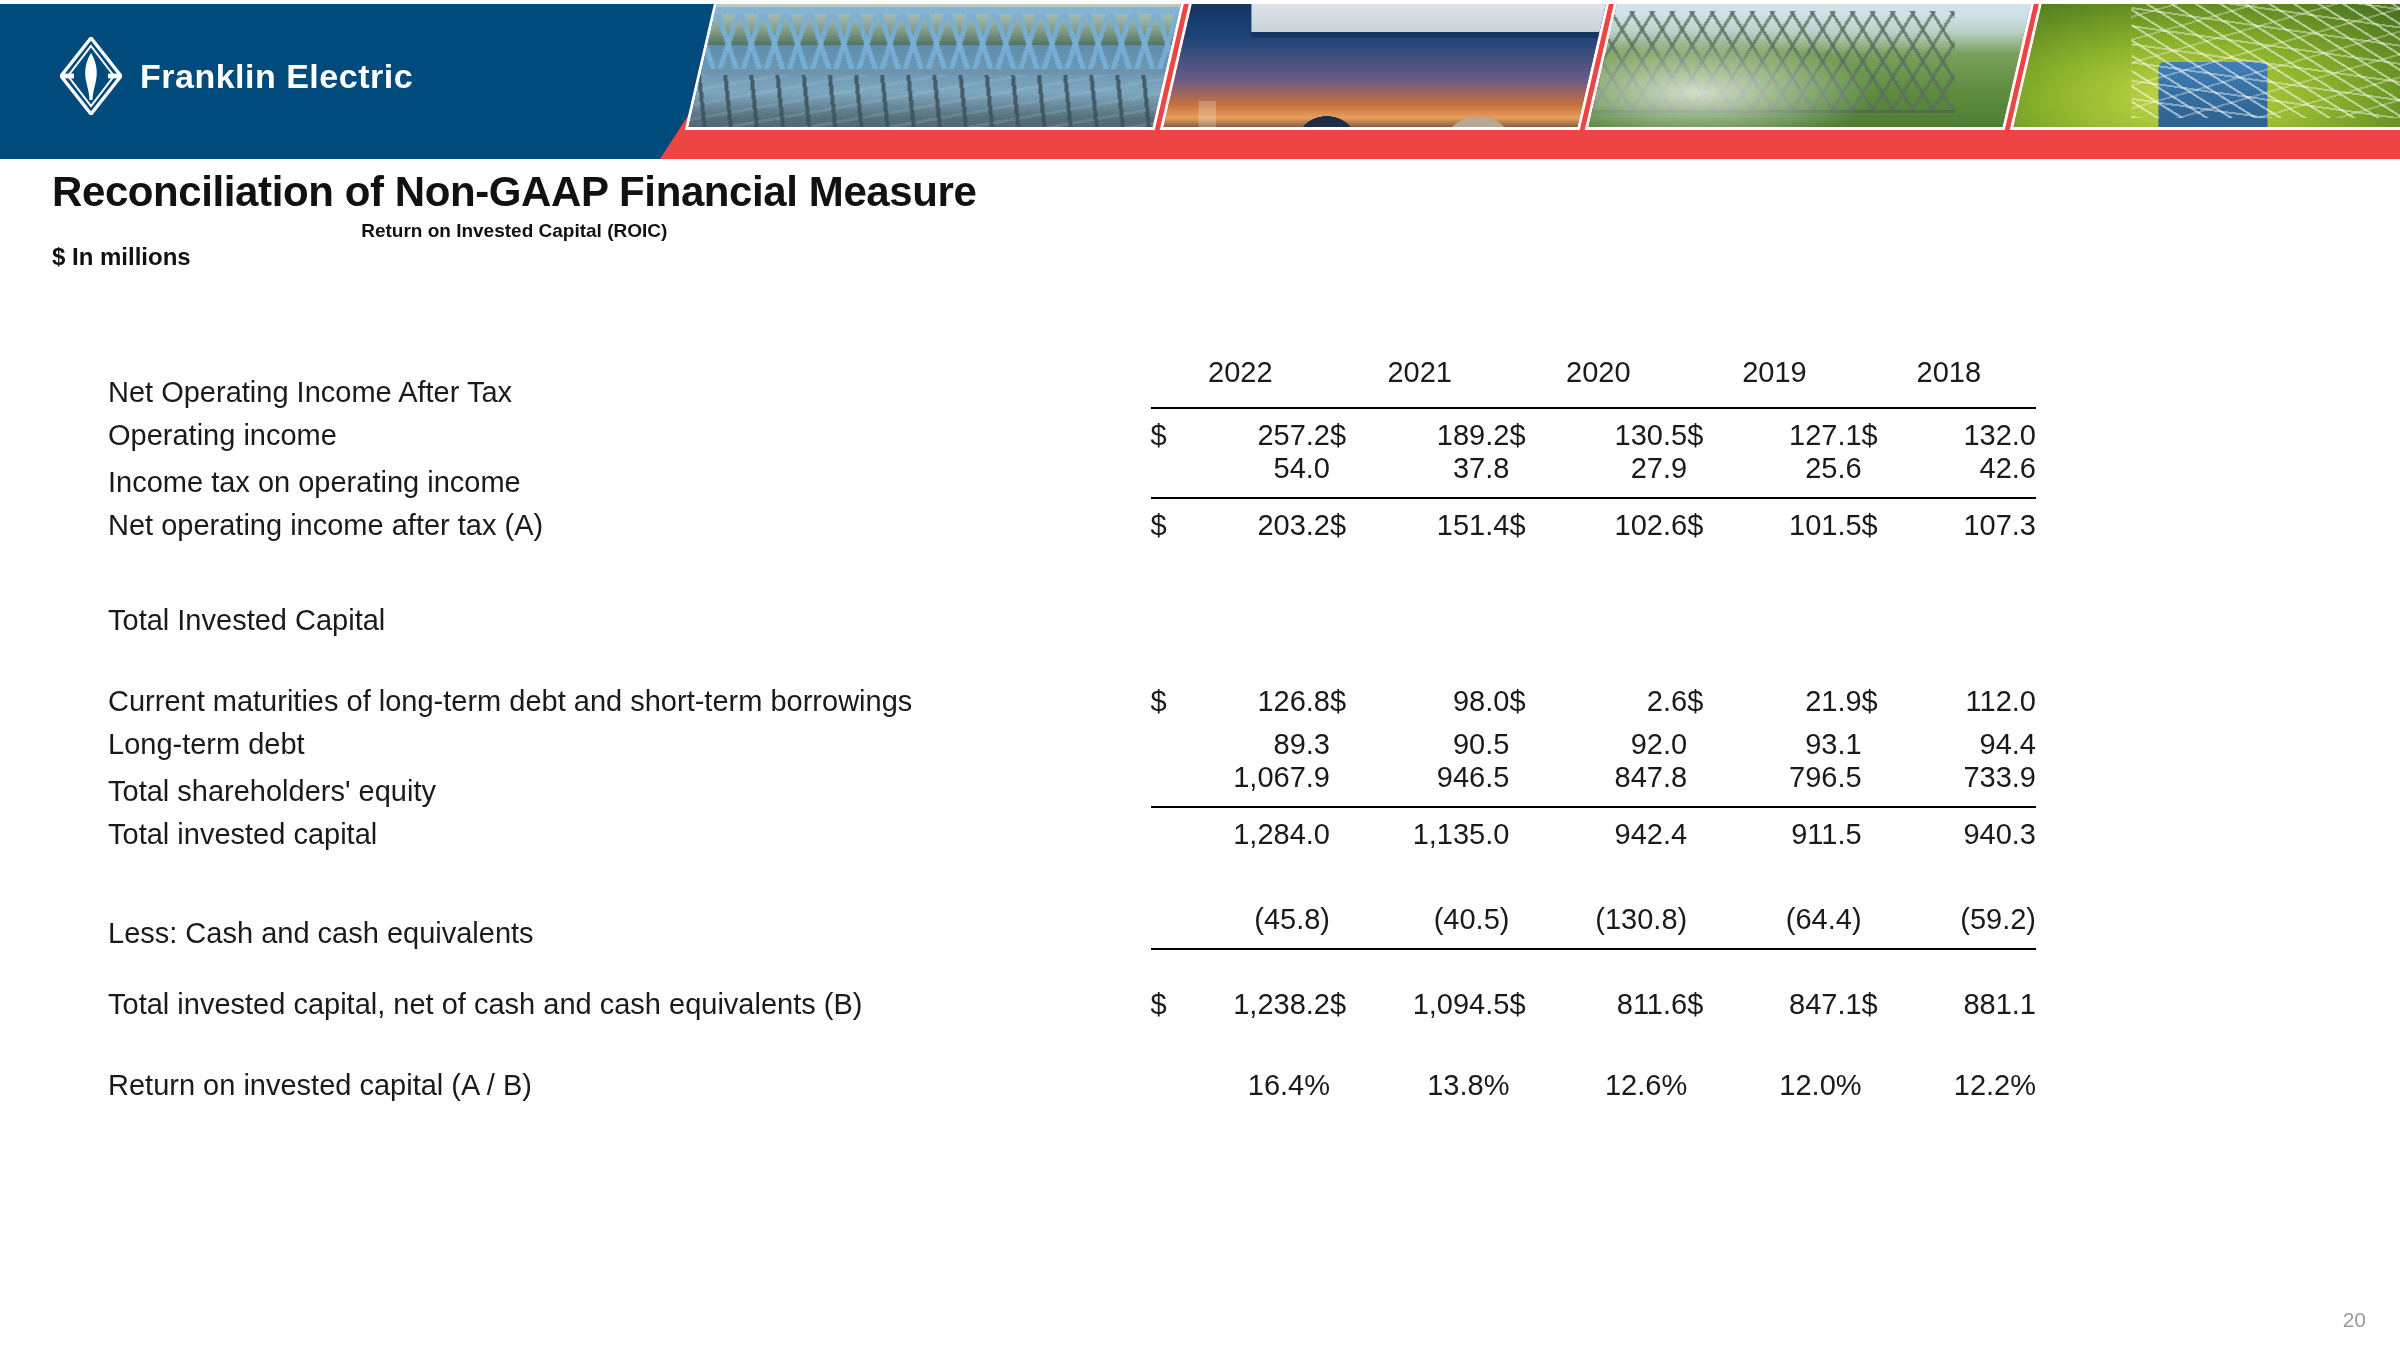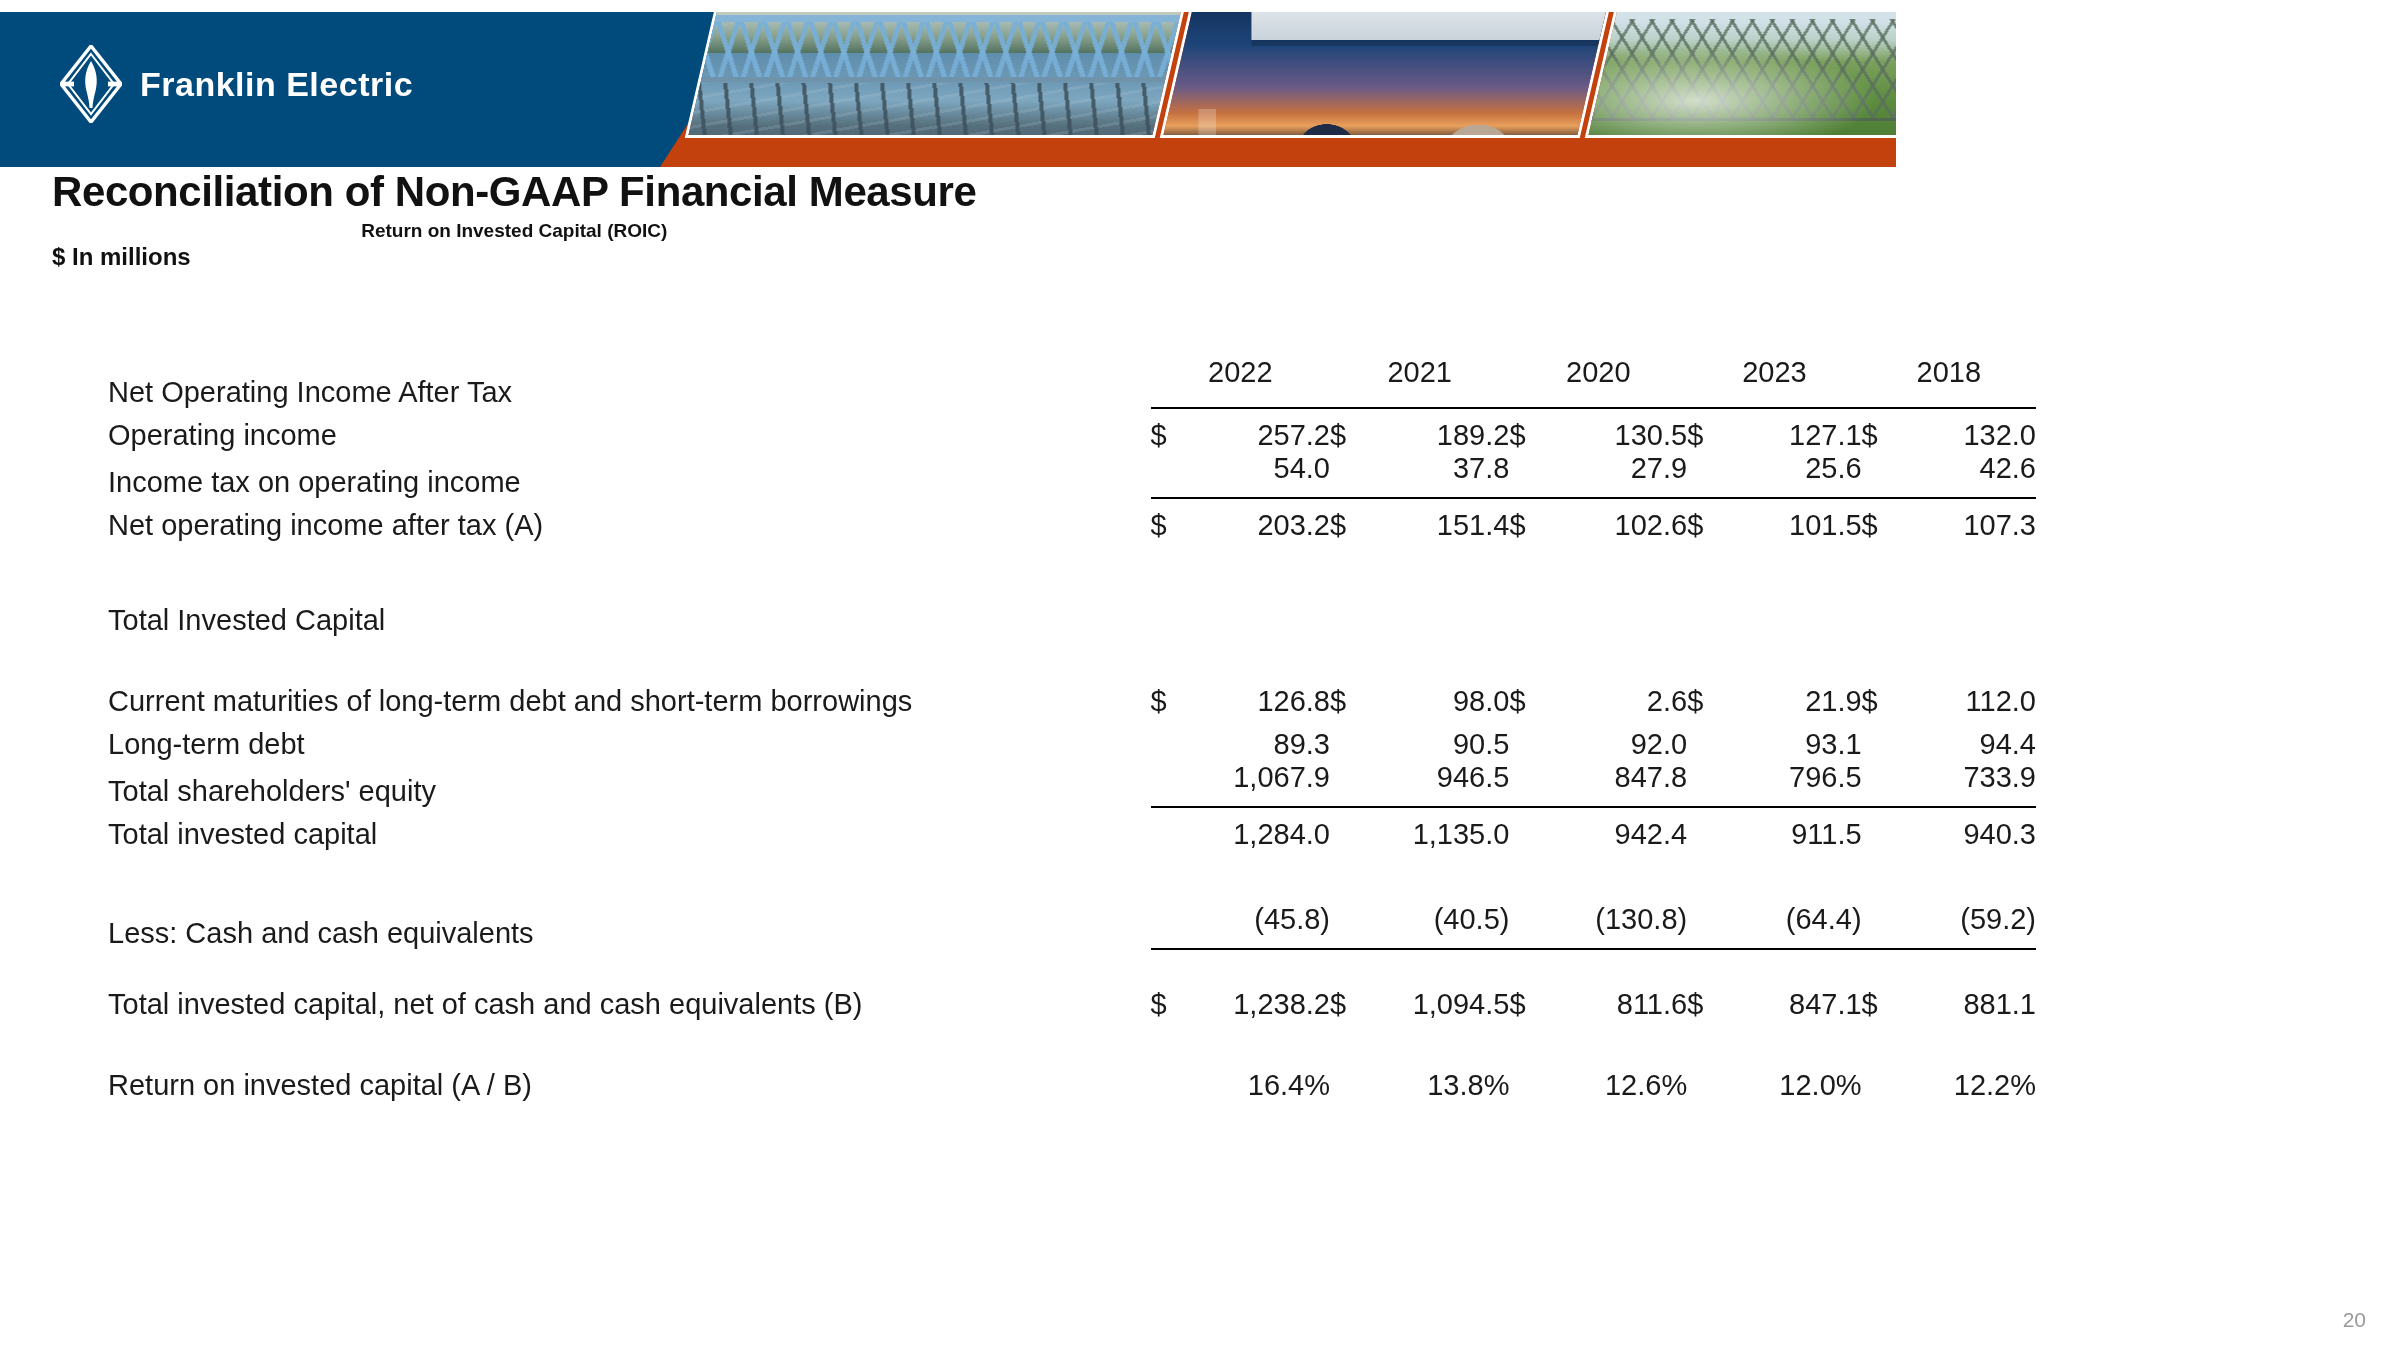--- a/index.html
+++ b/index.html
@@ -12,25 +12,25 @@
     height: 1350px;
     position: relative;
     overflow: hidden;
     font-family: "Liberation Sans", sans-serif;
     color: #1a1a1a;
   }
 
   
   .banner {
     position: absolute;
-    left: 0; top: 12px;
-    width: 1896px;
+    left: 0; top: 4px;
+    width: 2400px;
     height: 155px;
     overflow: hidden;
-    background: #c2410c;
+    background: #ef4444;
   }
   .banner-blue {
     position: absolute;
     left: 0; top: 0;
     width: 760px;
     height: 155px;
     background: #004a7c;
     clip-path: polygon(0 0, 760px 0, 660px 155px, 0 155px);
   }
   .logo-wrap {
@@ -347,21 +347,21 @@
               <span class="val">2021</span>
             </div>
         </td>
         <td class="num-cell hdr-underline">
           <div class="num-inner">
               <span class="val">2020</span>
             </div>
         </td>
         <td class="num-cell hdr-underline">
           <div class="num-inner">
-              <span class="val">2023</span>
+              <span class="val">2019</span>
             </div>
         </td>
         <td class="num-cell hdr-underline">
           <div class="num-inner">
               <span class="val">2018</span>
             </div>
         </td>
       </tr>
 
       <tr class="r-data">

